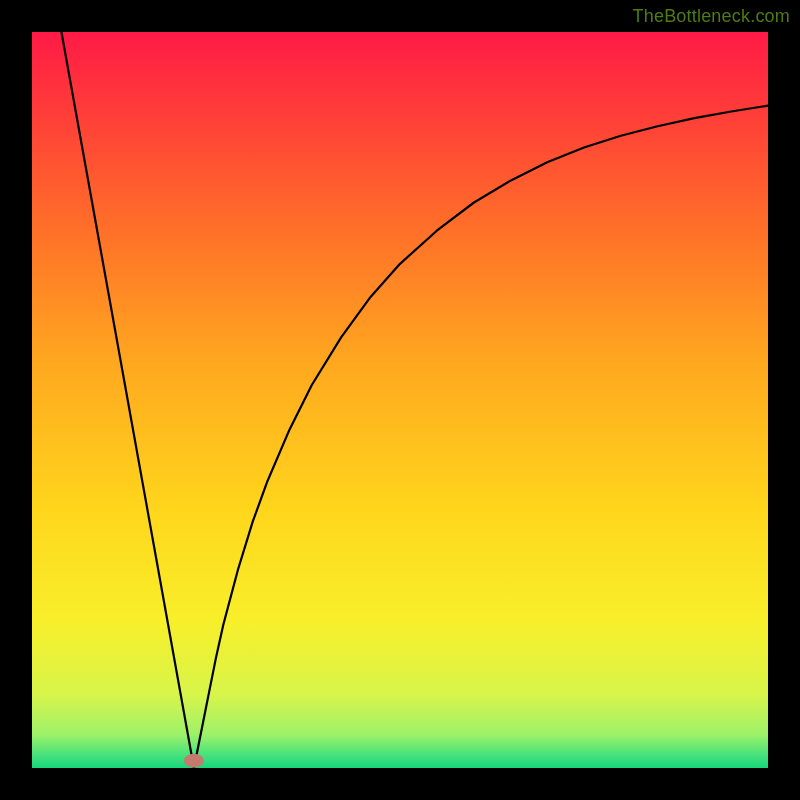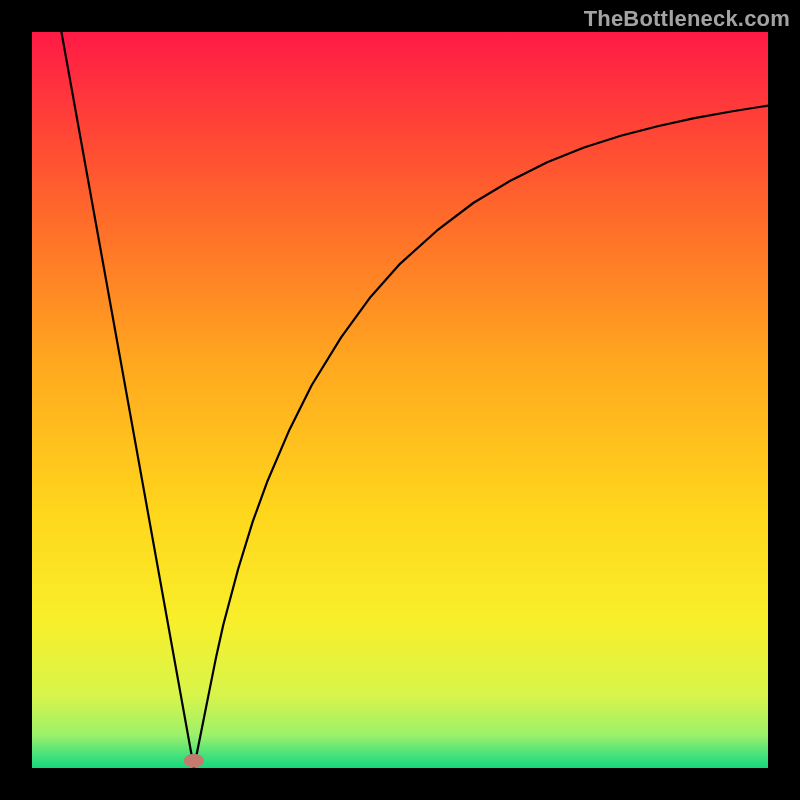--- a/index.html
+++ b/index.html
@@ -1,18 +1,18 @@
 <!DOCTYPE html>
 <html><head>
 <meta charset="utf-8">
 <style>
   html,body{margin:0;padding:0;width:800px;height:800px;overflow:hidden;background:#000;font-family:Arial,Helvetica,sans-serif}
   .frame{position:absolute;left:0;top:0;width:800px;height:800px;background:#000}
   .plot-area{position:absolute;left:32px;top:32px;width:736px;height:736px}
-  .watermark{position:absolute;top:6px;right:10px;color:#a3a3a3;font-size:22px;font-weight:700;letter-spacing:.2px}
+  .watermark{position:absolute;top:6px;right:10px;color:#4d7c0f;font-size:18px;font-weight:400;letter-spacing:.2px}
   svg{display:block}
 </style>
 </head>
 <body>
 <div class="frame">
 
   <div class="watermark">TheBottleneck.com</div>
 
   <div class="plot-area">
     <svg id="chart-svg" width="736" height="736" viewBox="0 0 736 736">

